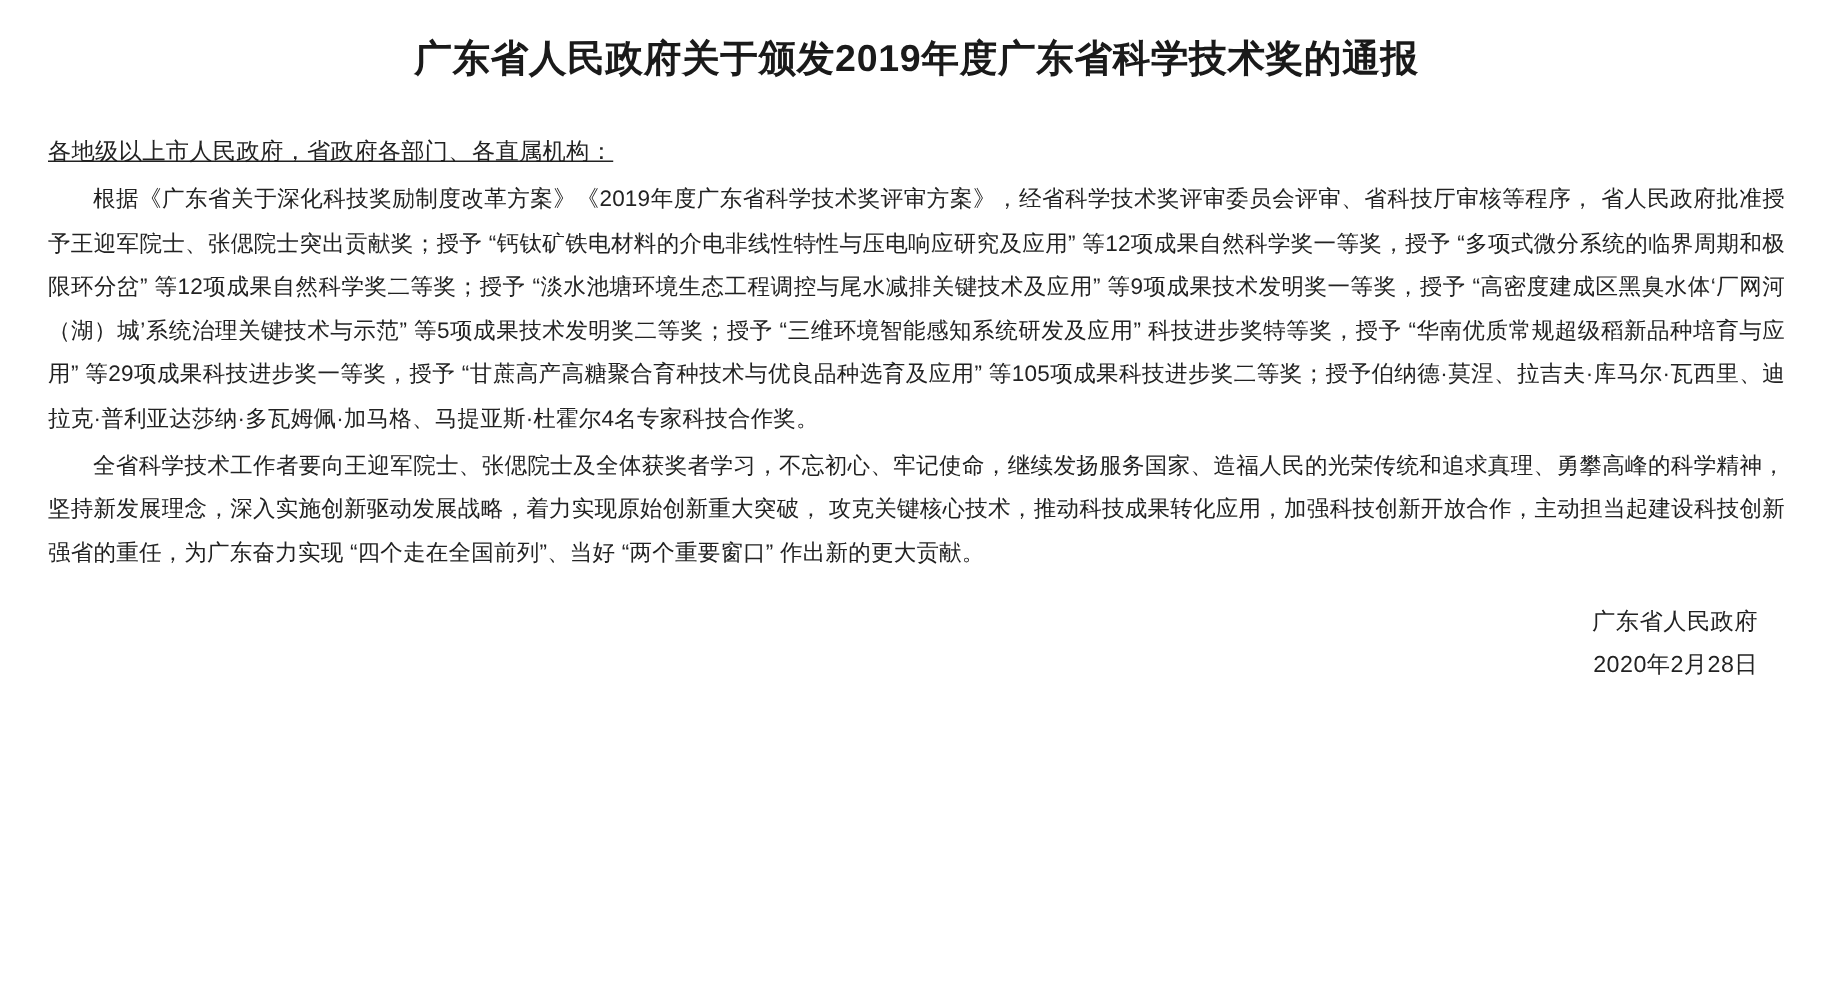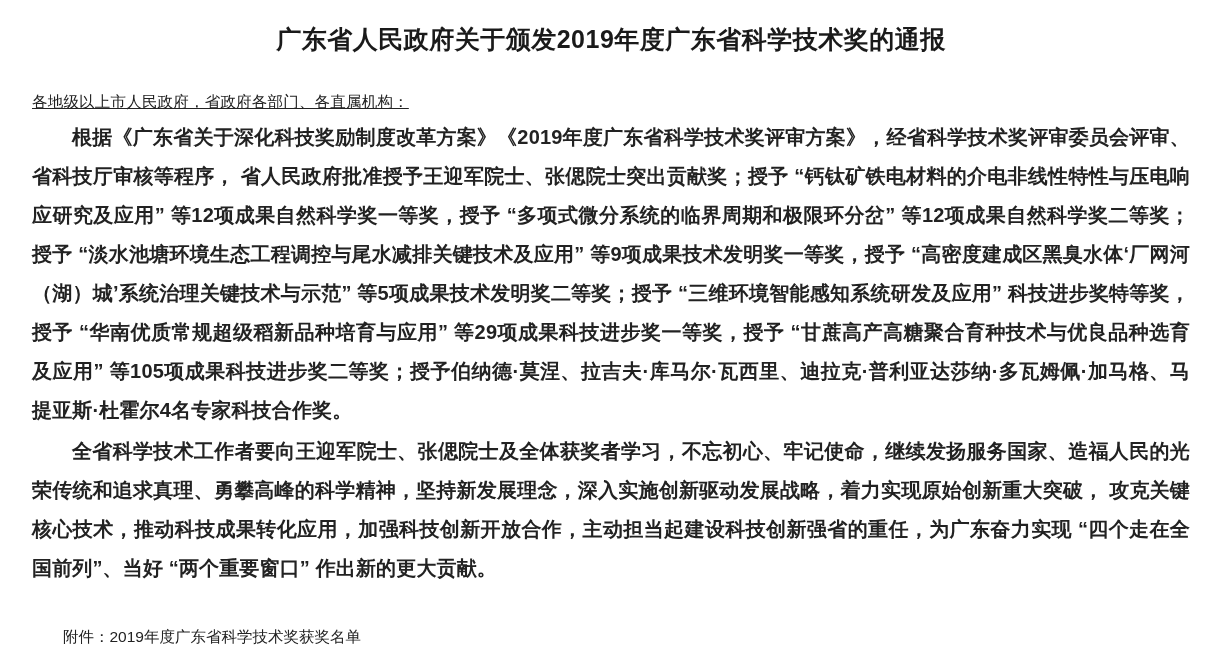--- a/index.html
+++ b/index.html
@@ -104,28 +104,27 @@
     letter-spacing: 0.5px;
   }
   .salutation {
     font-size: 15.5px;
     margin: 14px 0 0 0;
     line-height: 1.9;
     letter-spacing: 0.2px;
     text-decoration: underline;
   }
   .para {
-    font-size: 20px;
+    font-size: 15px;
     line-height: 1.95;
     text-align: justify;
     text-justify: inter-ideograph;
     margin: 2px 0 0 0;
     text-indent: 2em;
     letter-spacing: 0.15px;
-    font-weight: bold;
   }
   .attachment {
     font-size: 15.5px;
     line-height: 1.9;
     margin-top: 34px;
     text-indent: 2em;
   }
   .signature {
     margin-top: 16px;
     text-align: right;
@@ -142,20 +141,19 @@
 
   <div class="title-bar">
     <div class="doc-title">广东省人民政府关于颁发2019年度广东省科学技术奖的通报</div>
   </div>
 
 
   <div class="body-wrap">
     <div class="salutation">各地级以上市人民政府，省政府各部门、各直属机构：</div>
     <div class="para">根据《广东省关于深化科技奖励制度改革方案》《2019年度广东省科学技术奖评审方案》，经省科学技术奖评审委员会评审、省科技厅审核等程序， 省人民政府批准授予王迎军院士、张偲院士突出贡献奖；授予 “钙钛矿铁电材料的介电非线性特性与压电响应研究及应用” 等12项成果自然科学奖一等奖，授予 “多项式微分系统的临界周期和极限环分岔” 等12项成果自然科学奖二等奖；授予 “淡水池塘环境生态工程调控与尾水减排关键技术及应用” 等9项成果技术发明奖一等奖，授予 “高密度建成区黑臭水体‘厂网河（湖）城’系统治理关键技术与示范” 等5项成果技术发明奖二等奖；授予 “三维环境智能感知系统研发及应用” 科技进步奖特等奖，授予 “华南优质常规超级稻新品种培育与应用” 等29项成果科技进步奖一等奖，授予 “甘蔗高产高糖聚合育种技术与优良品种选育及应用” 等105项成果科技进步奖二等奖；授予伯纳德·莫涅、拉吉夫·库马尔·瓦西里、迪拉克·普利亚达莎纳·多瓦姆佩·加马格、马提亚斯·杜霍尔4名专家科技合作奖。</div>
     <div class="para">全省科学技术工作者要向王迎军院士、张偲院士及全体获奖者学习，不忘初心、牢记使命，继续发扬服务国家、造福人民的光荣传统和追求真理、勇攀高峰的科学精神，坚持新发展理念，深入实施创新驱动发展战略，着力实现原始创新重大突破， 攻克关键核心技术，推动科技成果转化应用，加强科技创新开放合作，主动担当起建设科技创新强省的重任，为广东奋力实现 “四个走在全国前列”、当好 “两个重要窗口” 作出新的更大贡献。</div>
-    <div class="attachment">附件：2019年度广东省科学技术奖获奖名单</div>
     <div class="signature">
       <div>广东省人民政府</div>
       <div>2020年2月28日</div>
     </div>
   </div>
 
 </div>
 
 </body></html>

